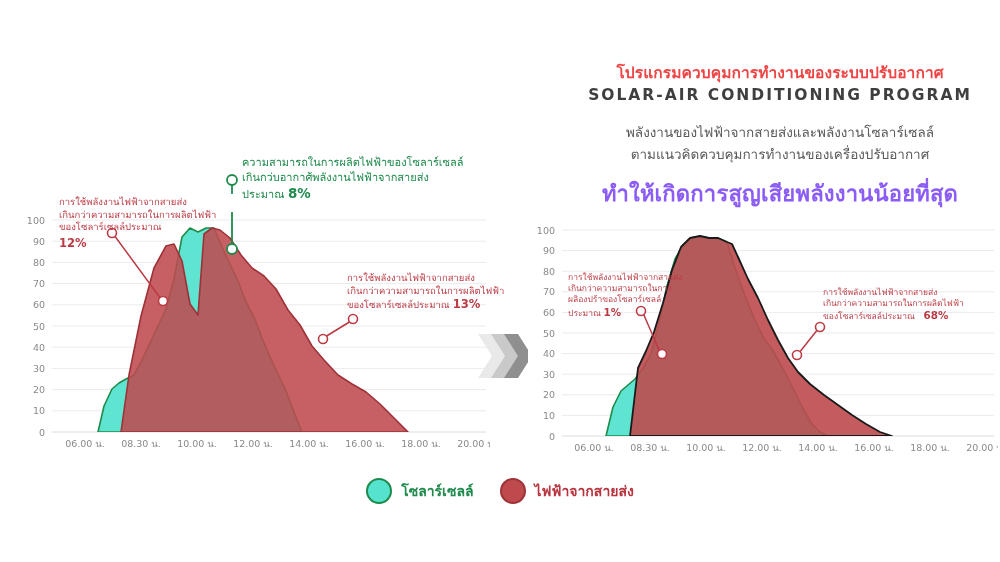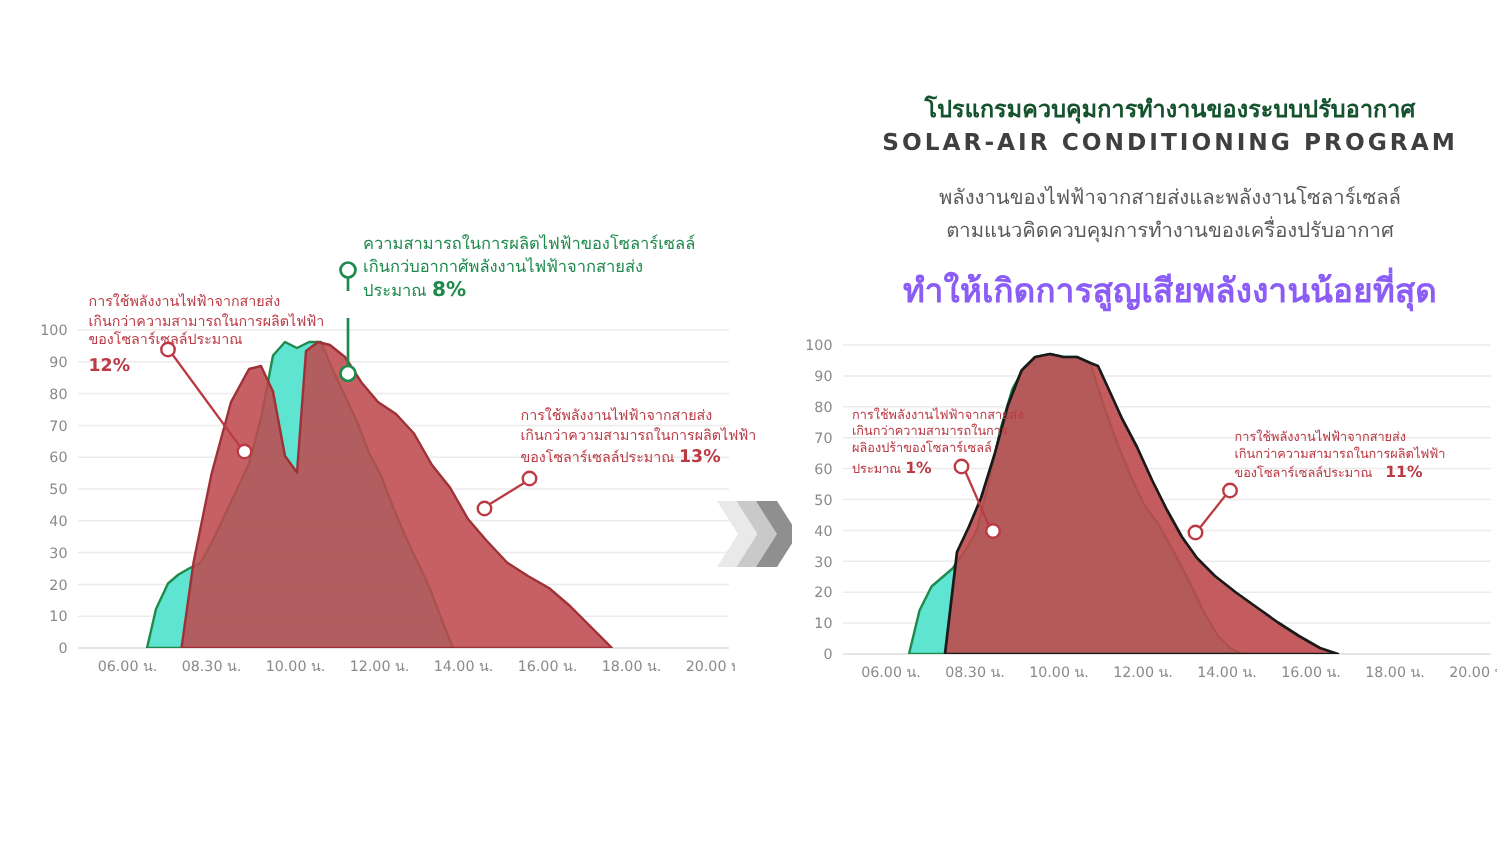--- a/index.html
+++ b/index.html
@@ -3,21 +3,21 @@
 <meta charset="utf-8">
 <style>
   * { margin:0; padding:0; box-sizing:border-box; }
   html,body { width:1000px; height:562px; background:#ffffff; overflow:hidden; }
   body { font-family:"DejaVu Sans","Liberation Sans",sans-serif; }
 
   #root { position:relative; width:1000px; height:562px; background:#fff; }
 
   
   .header { position:absolute; left:560px; top:62px; width:440px; text-align:center; }
-  .hdr-th     { font-size:15.5px; color:#14532d; font-weight:700; letter-spacing:.1px; line-height:1.45; }
+  .hdr-th     { font-size:15.5px; color:#ef4444; font-weight:700; letter-spacing:.1px; line-height:1.45; }
   .hdr-en     { font-size:15.5px; color:#3f3f3f; font-weight:700; letter-spacing:2.0px; margin-top:2px; }
   .hdr-sub    { font-size:13.5px; color:#5a5a5a; font-weight:400; line-height:1.6; margin-top:18px; }
   .hdr-hl     { font-size:22px; font-weight:700; color:#8b5cf6; margin-top:10px; letter-spacing:.2px; }
 
   
   .chart { position:absolute;text-align:right; }
   .chart svg { display:block; }
 
   
   .anno { position:absolute; line-height:1.32; }
@@ -255,18 +255,28 @@
       <span>ประมาณ</span>
       <span class="pct">1%</span>
     </div>
   </div>
 
   <div class="anno anno-red" style="left:823px; top:287px; font-size:8.5px;">
     <div>การใช้พลังงานไฟฟ้าจากสายส่ง</div>
     <div>เกินกว่าความสามารถในการผลิตไฟฟ้า</div>
     <div>
       <span>ของโซลาร์เซลล์ประมาณ</span>
-      <span class="pct" style="margin-left:6px;">11%</span>
-    </div>
-  </div>
-
+      <span class="pct" style="margin-left:6px;">68%</span>
+    </div>
+  </div>
+
+  <div class="legend">
+    <div class="lg-item">
+      <span class="lg-dot teal"></span>
+      <span class="lg-label teal">โซลาร์เซลล์</span>
+    </div>
+    <div class="lg-item">
+      <span class="lg-dot red"></span>
+      <span class="lg-label red">ไฟฟ้าจากสายส่ง</span>
+    </div>
+  </div>
 
 </div>
 
 </body></html>

